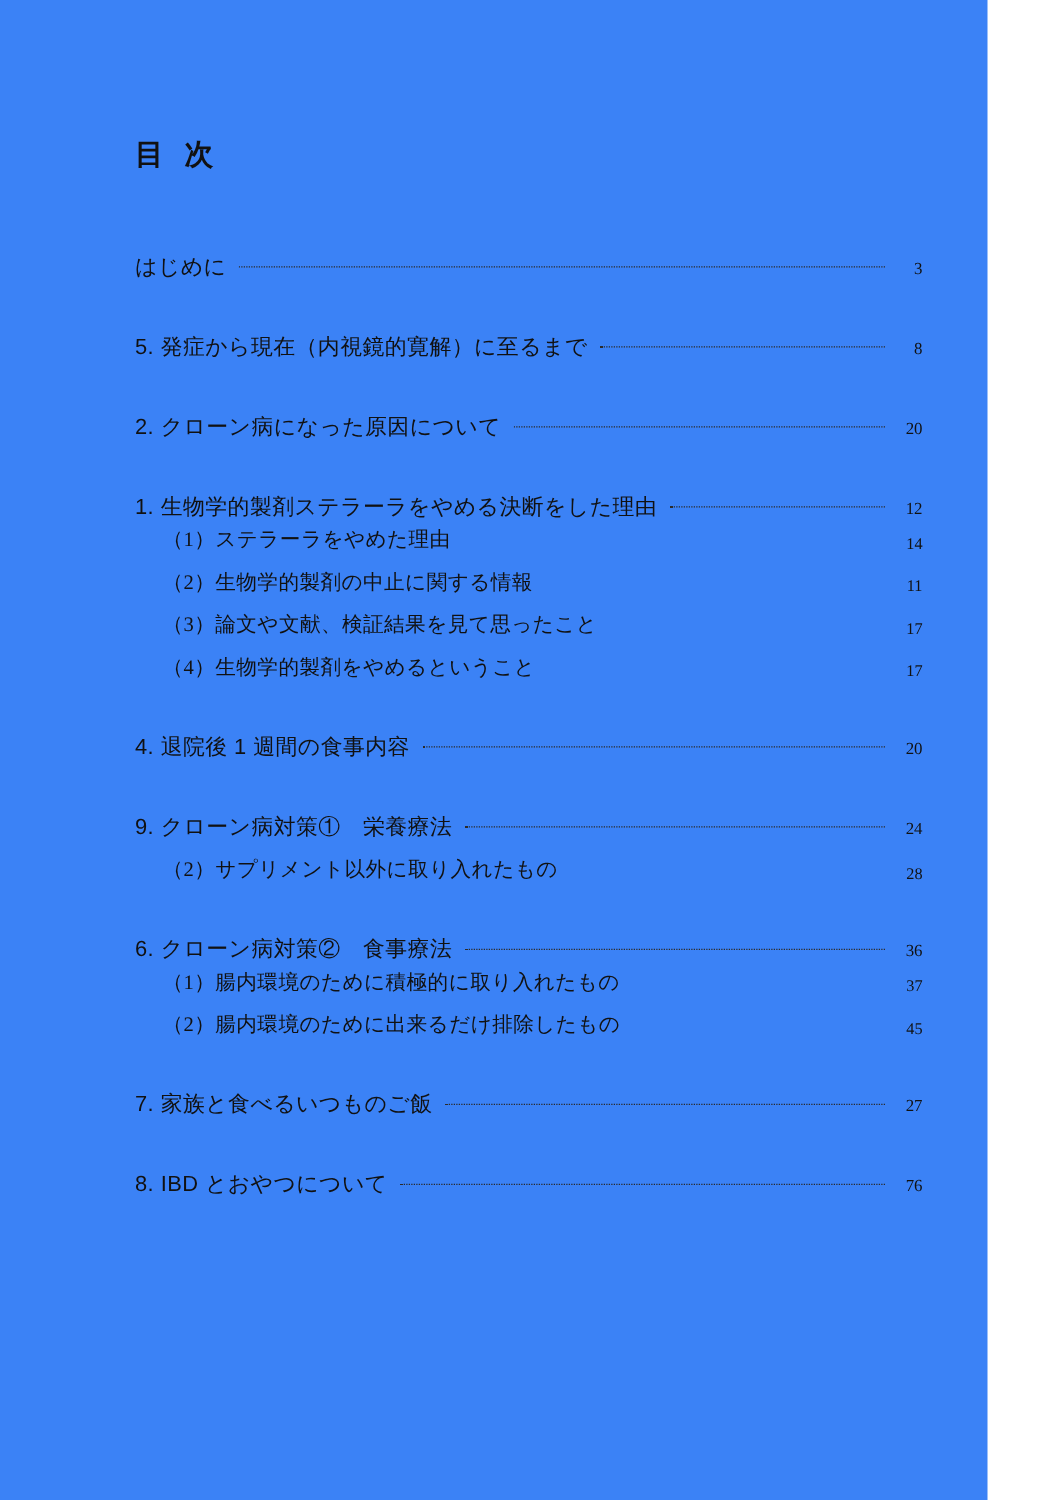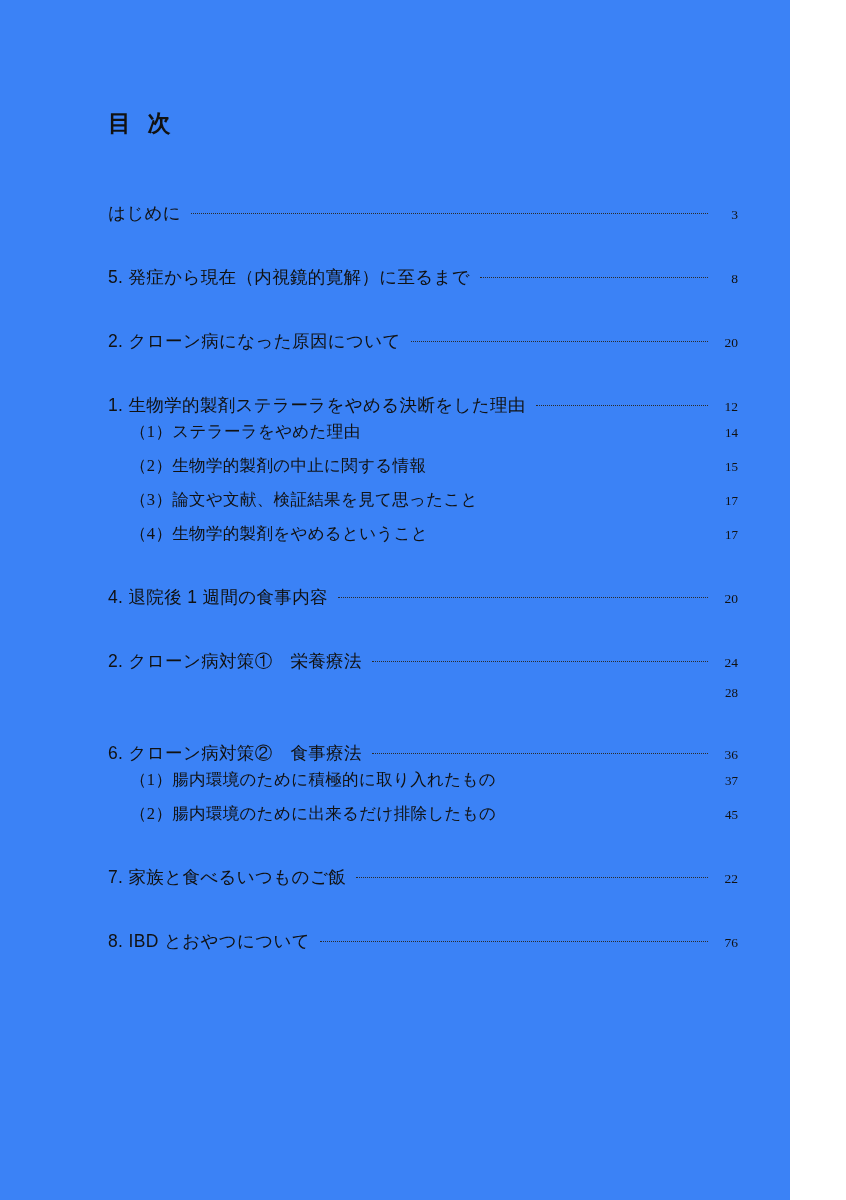--- a/index.html
+++ b/index.html
@@ -80,20 +80,21 @@
     text-align: right;
     font-family: "Liberation Serif", serif;
   }
 
   
   .lvl2 {
     font-size: 16.5px;
     color: #111111;
     margin-top: 12px;
     font-family: "Liberation Serif", serif;
+    align-items: flex-end;
   }
   .sub-group {
     margin-top: 4px;
   }
   .lvl2 .indent {
     display: inline-block;
     width: 22px;
     flex: 0 0 22px;
   }
   .lvl2 .label {
@@ -147,21 +148,21 @@
         <span class="indent"></span>
         <span class="label">（1）ステラーラをやめた理由</span>
         <span class="spacer"></span>
         <span class="page-no">14</span>
       </li>
 
       <li class="toc-entry lvl2">
         <span class="indent"></span>
         <span class="label">（2）生物学的製剤の中止に関する情報</span>
         <span class="spacer"></span>
-        <span class="page-no">15</span>
+        <span class="page-no">11</span>
       </li>
 
       <li class="toc-entry lvl2">
         <span class="indent"></span>
         <span class="label">（3）論文や文献、検証結果を見て思ったこと</span>
         <span class="spacer"></span>
         <span class="page-no">17</span>
       </li>
 
       <li class="toc-entry lvl2">
@@ -171,28 +172,29 @@
         <span class="page-no">17</span>
       </li>
 
       <li class="toc-entry lvl1">
         <span class="label">4. 退院後 1 週間の食事内容</span>
         <span class="leader"></span>
         <span class="page-no">20</span>
       </li>
 
       <li class="toc-entry lvl1">
-        <span class="label">2. クローン病対策①　栄養療法</span>
+        <span class="label">9. クローン病対策①　栄養療法</span>
         <span class="leader"></span>
         <span class="page-no">24</span>
       </li>
 
 
       <li class="toc-entry lvl2">
         <span class="indent"></span>
+        <span class="label">（2）サプリメント以外に取り入れたもの</span>
         <span class="spacer"></span>
         <span class="page-no">28</span>
       </li>
 
       <li class="toc-entry lvl1">
         <span class="label">6. クローン病対策②　食事療法</span>
         <span class="leader"></span>
         <span class="page-no">36</span>
       </li>
 
@@ -206,21 +208,21 @@
       <li class="toc-entry lvl2">
         <span class="indent"></span>
         <span class="label">（2）腸内環境のために出来るだけ排除したもの</span>
         <span class="spacer"></span>
         <span class="page-no">45</span>
       </li>
 
       <li class="toc-entry lvl1">
         <span class="label">7. 家族と食べるいつものご飯</span>
         <span class="leader"></span>
-        <span class="page-no">22</span>
+        <span class="page-no">27</span>
       </li>
 
       <li class="toc-entry lvl1">
         <span class="label">8. IBD とおやつについて</span>
         <span class="leader"></span>
         <span class="page-no">76</span>
       </li>
 
     </ul>
   </div>

